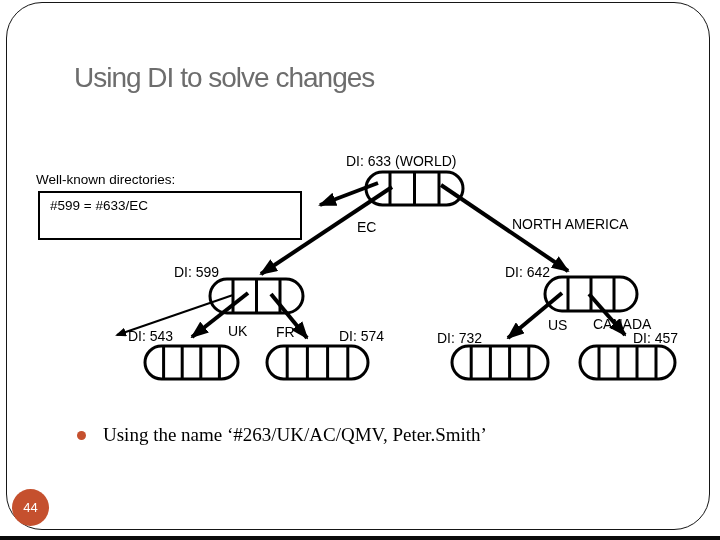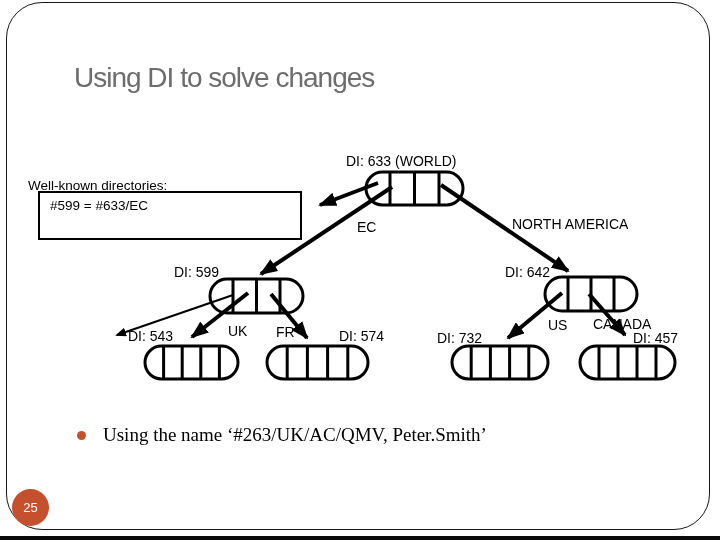--- a/index.html
+++ b/index.html
@@ -3,21 +3,21 @@
 <meta charset="utf-8">
 <style>
   html,body{margin:0;padding:0;background:#fff;}
   .slide{position:relative;width:720px;height:540px;background:#ffffff;overflow:hidden;
          font-family:"Liberation Sans",sans-serif;color:#000;}
   .frame{position:absolute;left:6px;top:2px;width:704px;height:528px;
          border:1.5px solid #161616;border-radius:36px;box-sizing:border-box;}
   .bottom-bar{position:absolute;left:0;top:536px;width:720px;height:4px;background:#0a0a0a;}
   .title{position:absolute;left:74px;top:62px;font-size:28px;letter-spacing:-1px;
          color:#6d6d6d;white-space:nowrap;}
-  .wk-label{position:absolute;left:28px;top:172px;font-size:13.5px;margin-top:6px;}
+  .wk-label{position:absolute;left:36px;top:172px;font-size:13.5px;}
   .wk-box{position:absolute;left:38px;top:191px;width:264px;height:49px;
           border:2.5px solid #000;box-sizing:border-box;padding:3px 18px 0 10px;
           font-size:13.5px;line-height:19px;white-space:nowrap;}
   .diagram{position:absolute;left:0;top:0;}
   .diagram text{font-family:"Liberation Sans",sans-serif;font-size:14px;fill:#000;}
   .bullet-dot{position:absolute;left:77px;top:431px;width:9px;height:9px;border-radius:50%;
               background:var(--accent,#c5502e);}
   .bullet-text{position:absolute;left:103px;top:424px;font-size:19px;
                font-family:"Liberation Serif",serif;white-space:nowrap;}
   .page-circle{position:absolute;left:12px;top:489px;width:37px;height:37px;border-radius:50%;
@@ -104,15 +104,15 @@
     <text x="512" y="229">NORTH AMERICA</text>
     <text x="228" y="336">UK</text>
     <text x="276" y="337">FR</text>
     <text x="548" y="330">US</text>
     <text x="593" y="329">CANADA</text>
   </svg>
 
   <span class="bullet-dot"></span>
   <span class="bullet-text">Using the name ‘#263/UK/AC/QMV, Peter.Smith’</span>
 
-  <div class="page-circle">25</div>
+  <div class="page-circle">44</div>
 
 </div>
 
 </body></html>

